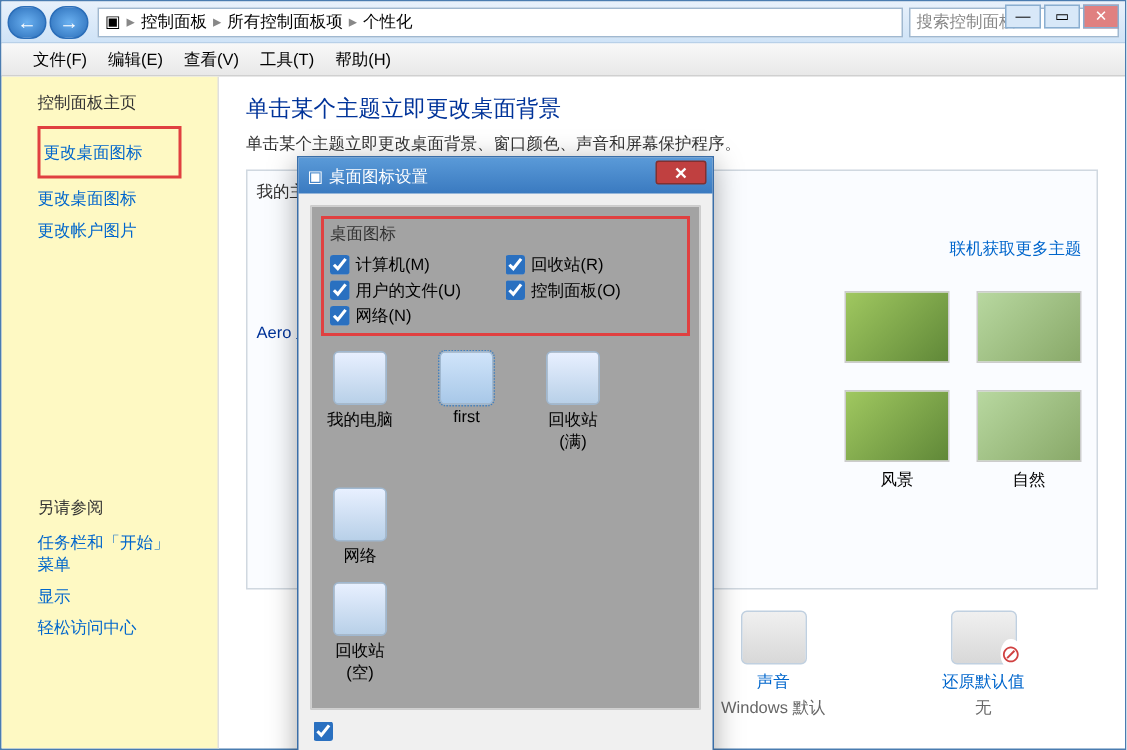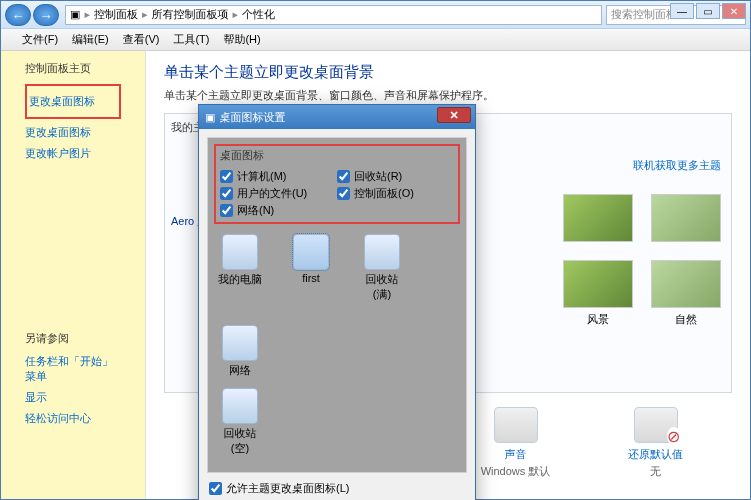--- a/index.html
+++ b/index.html
@@ -227,21 +227,20 @@
         </div>
         <div class="ico-row">
           <div class="ico-item">
               <div class="ico-img"></div>
               <div>回收站(空)</div>
             </div>
         </div>
       </div>
       <label class="cb allow">
           <input type="checkbox" checked="" style="">
-          <span>允许主题更改桌面图标(L)</span>
         </label>
       <div class="prog"></div>
       <div class="dlg-foot">
         <div class="btn">确定</div>
         <div class="btn">取消</div>
       </div>
     </div>
   </div>
 </div>
 

